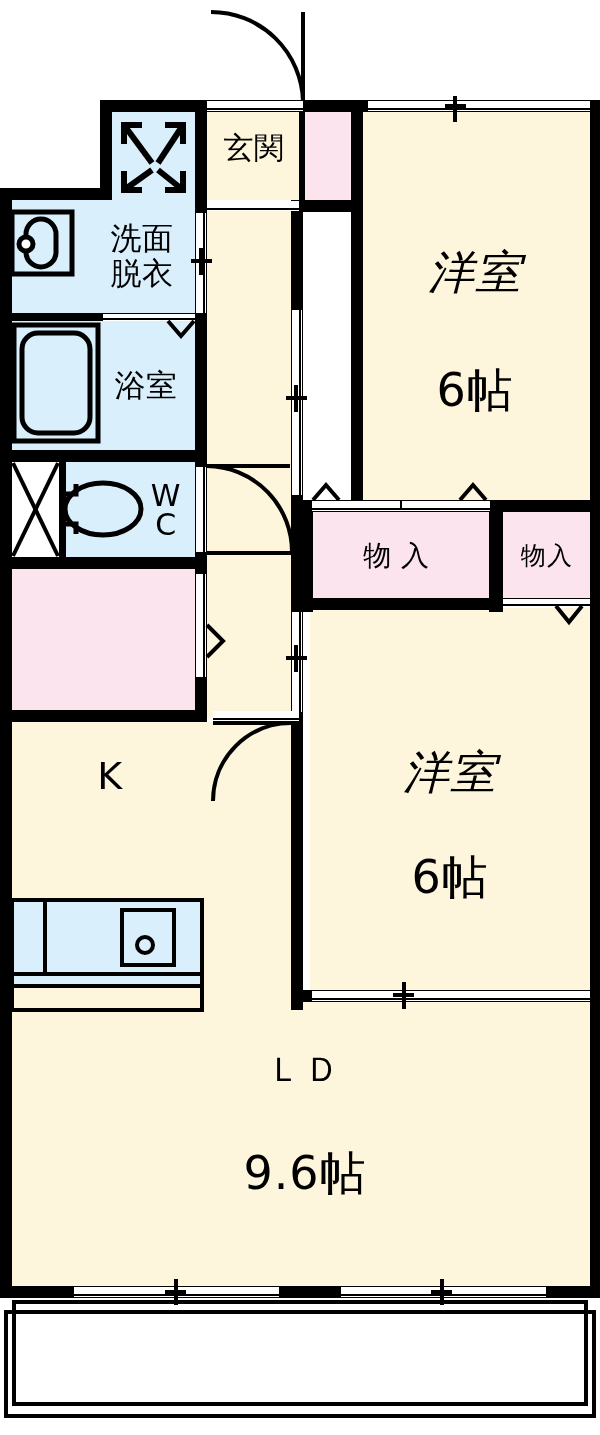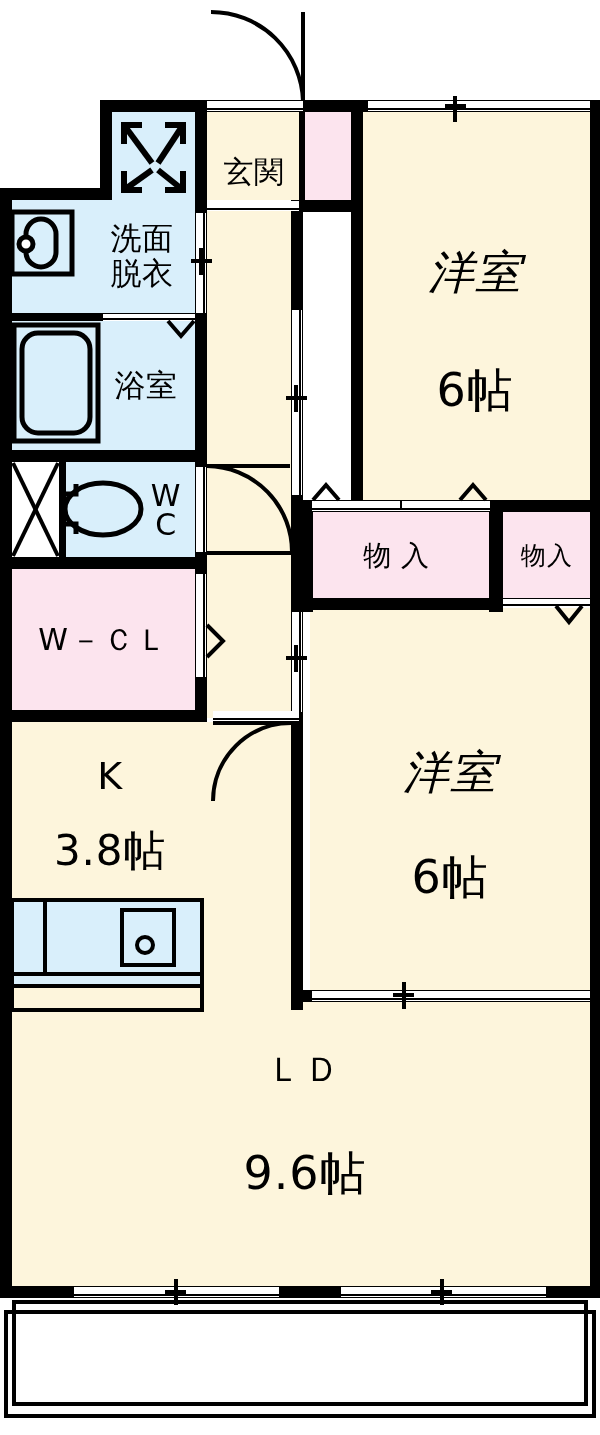--- a/index.html
+++ b/index.html
@@ -293,34 +293,32 @@
       <line x1="442" y1="1279" x2="442" y2="1305"></line>
       <line x1="431" y1="1292" x2="452" y2="1292"></line>
     </g>
 
     <g stroke="#000" fill="none" stroke-width="4">
       <rect x="14" y="1302" width="572" height="102"></rect>
       <rect x="6" y="1312" width="588" height="104"></rect>
     </g>
   </svg>
 
-  <div class="lbl jp f-genkan" style="left:207px;top:144px;width:94px;height:56px;">玄関</div>
+  <div class="lbl jp f-genkan" style="left:207px;top:120px;width:94px;height:56px;">玄関</div>
 
   <div class="lbl jp f-senmen" style="left:92px;top:206px;width:100px;height:100px;flex-direction:column;">洗面
 脱衣</div>
 
   <div class="lbl jp f-yoku" style="left:106px;top:330px;width:80px;height:110px;flex-direction:column;">浴室</div>
 
   <div class="lbl jp f-wc" style="left:143px;top:468px;width:46px;height:84px;flex-direction:column;">W
 C</div>
 
-  <div class="lbl jp f-wcl" style="left:18px;top:612px;width:172px;height:56px;">W－ＣＬ</div>
 
   <div class="lbl jp f-k" style="left:60px;top:750px;width:100px;height:54px;">K</div>
-  <div class="lbl jp f-knum" style="left:20px;top:822px;width:180px;height:58px;">3.8帖</div>
 
   <div class="lbl jp f-room" style="left:380px;top:240px;width:190px;height:64px;">洋室</div>
   <div class="lbl jp f-roomnum" style="left:380px;top:358px;width:190px;height:64px;">6帖</div>
 
   <div class="lbl jp f-room" style="left:350px;top:740px;width:200px;height:64px;">洋室</div>
   <div class="lbl jp f-roomnum" style="left:350px;top:845px;width:200px;height:64px;">6帖</div>
 
   <div class="lbl jp f-mono" style="left:313px;top:528px;width:176px;height:56px;letter-spacing:0.35em;">物入</div>
   <div class="lbl jp f-mono" style="left:505px;top:532px;width:84px;height:48px;font-size:25px;letter-spacing:0.05em;">物入</div>
 

